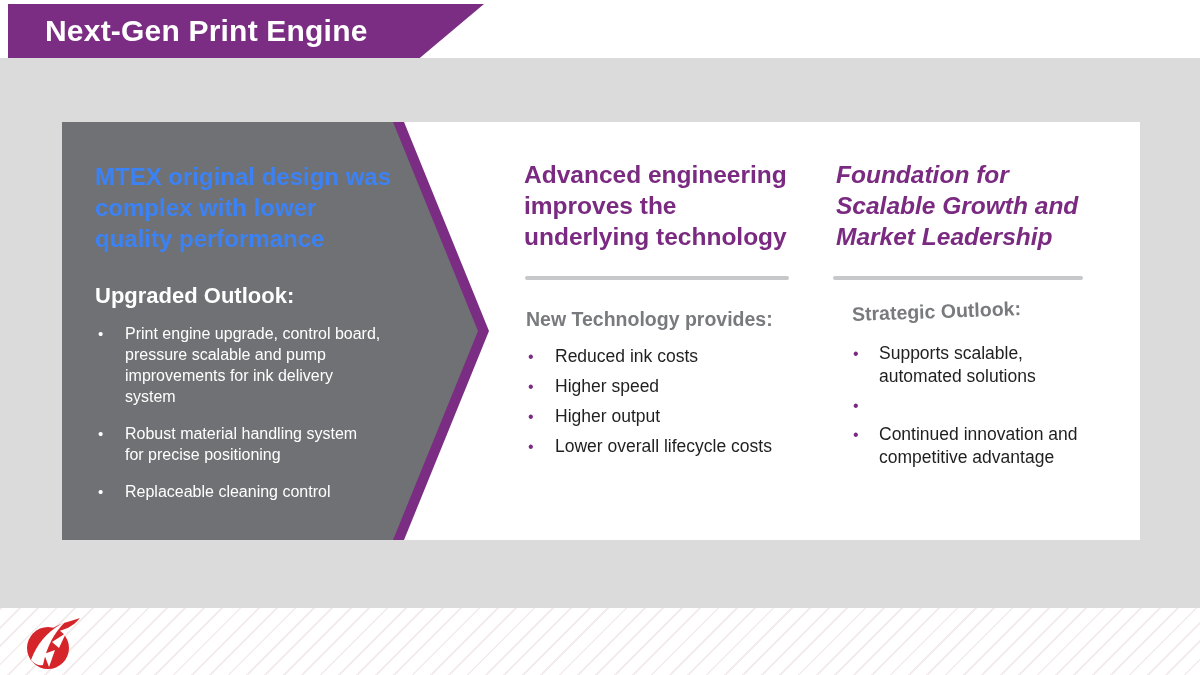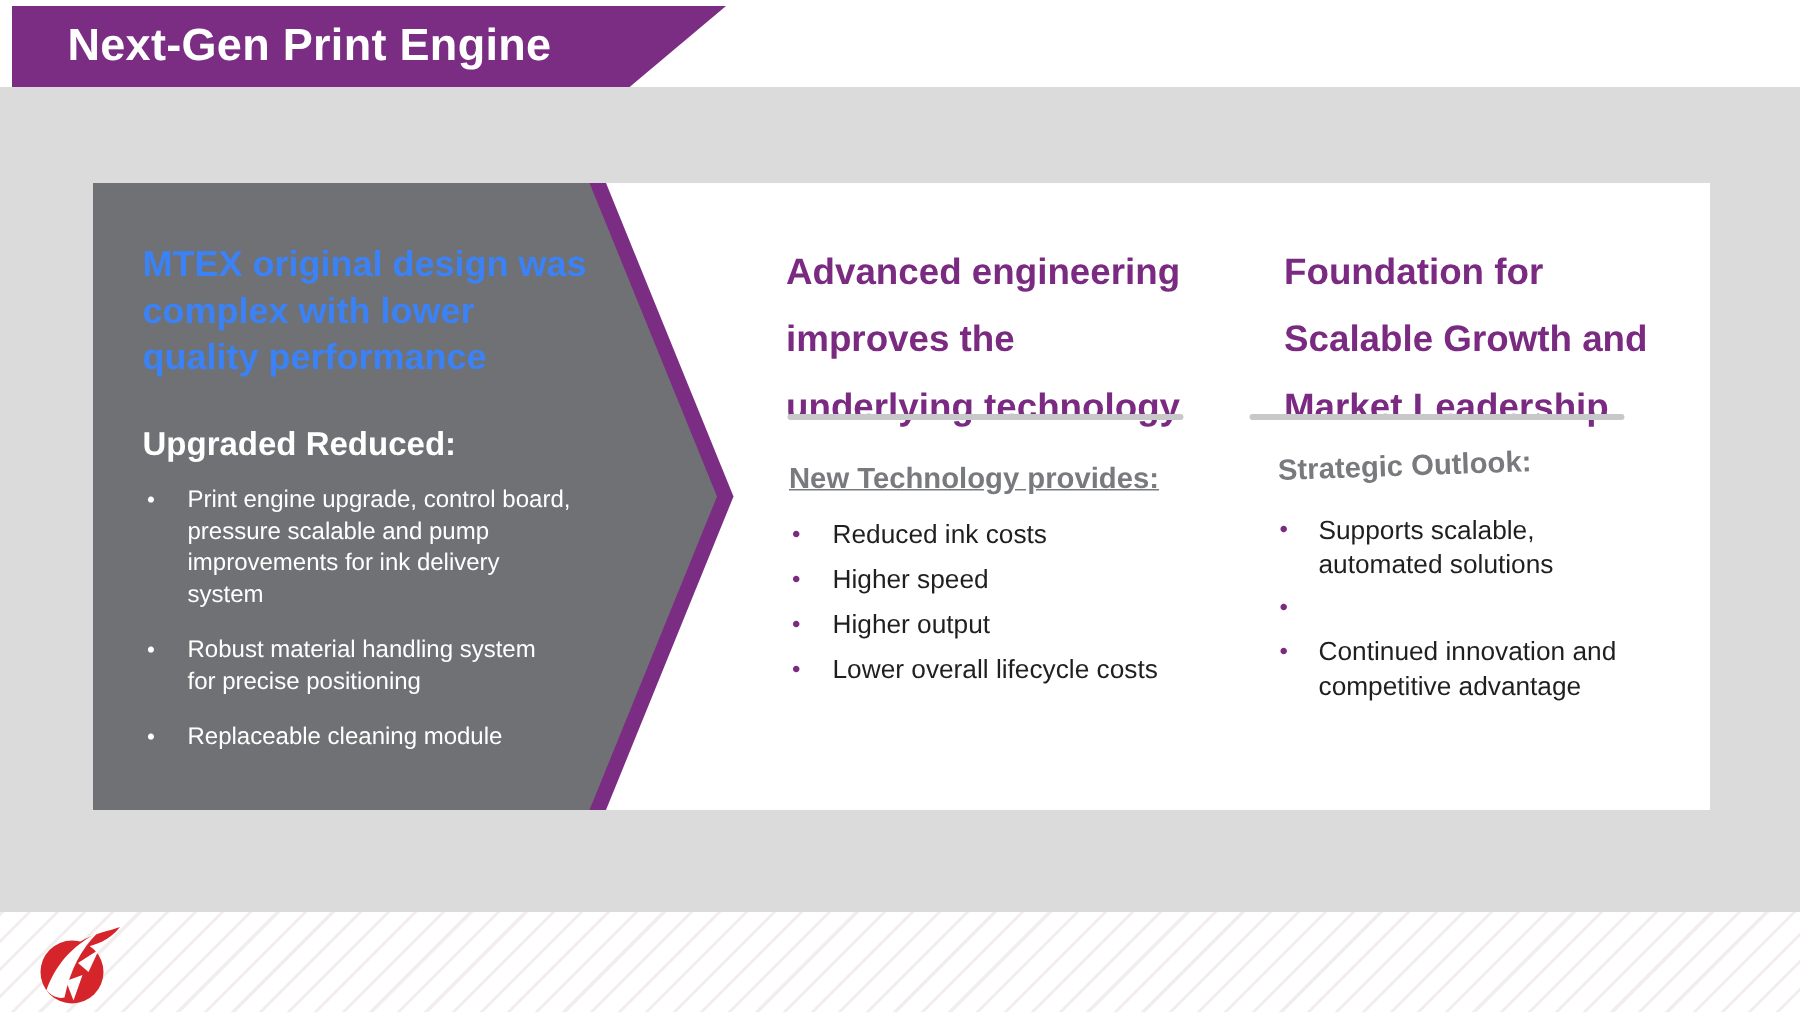--- a/index.html
+++ b/index.html
@@ -27,29 +27,29 @@
   .left-heading{
     position:absolute;left:95px;top:161px;width:330px;
     color:#3b82f6;font-size:24px;font-weight:700;line-height:31px;
   }
   .left-subheading{
     position:absolute;left:95px;top:283px;width:320px;
     color:#ffffff;font-size:22px;font-weight:700;
   }
   .col-heading{
     position:absolute;top:159px;color:#7a2a81;
-    font-size:24.5px;font-weight:700;line-height:45px;
+    font-size:24.5px;font-weight:700;line-height:31px;
   }
   .mid-heading{left:524px;width:295px;}
-  .right-heading{left:856px;width:280px;}
+  .right-heading{left:836px;width:280px;font-style:italic;}
   .divider{position:absolute;top:276px;height:4px;background:#c7c8ca;border-radius:2px;}
   .mid-divider{left:525px;width:264px;}
   .right-divider{left:833px;width:250px;}
   .col-label{position:absolute;color:#797a7d;font-size:19.5px;font-weight:700;white-space:nowrap;}
-  .mid-label{left:526px;top:308px;text-decoration:underline;}
+  .mid-label{left:526px;top:308px;}
   .right-label{left:852px;top:303px;transform:rotate(-2deg);transform-origin:left center;}
   
   ul.blist{list-style:none;margin:0;padding:0;position:absolute;}
   ul.blist li{display:flex;align-items:flex-start;}
   ul.blist .dot{flex:0 0 auto;}
   .left-list{left:98px;top:323px;width:312px;}
   .left-list li{color:#ffffff;font-size:16px;line-height:21px;margin-bottom:16px;}
   .left-list .dot{width:27px;color:#ffffff;font-size:15px;}
   .mid-list{left:528px;top:345px;width:300px;}
   .mid-list li{color:#1f1f1f;font-size:17.5px;line-height:23px;margin-bottom:7px;}
@@ -84,37 +84,37 @@
   <div class="panel"></div>
 
   <svg class="arrow-svg" viewBox="0 0 430 418">
     <polygon points="11,0 342,0 427,209 342,418 11,418" fill="#7b2c83"></polygon>
     <polygon points="0,0 331,0 416,209 331,418 0,418" fill="#707174"></polygon>
   </svg>
 
   <div class="left-heading pre">MTEX original design was
 complex with lower
 quality performance</div>
-  <div class="left-subheading">Upgraded Reduced:</div>
+  <div class="left-subheading">Upgraded Outlook:</div>
   <ul class="blist left-list">
     <li>
       <span class="dot">•</span>
       <span class="txt pre">Print engine upgrade, control board,
 pressure scalable and pump
 improvements for ink delivery
 system</span>
     </li>
     <li>
       <span class="dot">•</span>
       <span class="txt pre">Robust material handling system
 for precise positioning</span>
     </li>
     <li>
       <span class="dot">•</span>
-      <span class="txt pre">Replaceable cleaning module</span>
+      <span class="txt pre">Replaceable cleaning control</span>
     </li>
   </ul>
 
   <div class="col-heading mid-heading pre">Advanced engineering
 improves the
 underlying technology</div>
   <div class="divider mid-divider"></div>
   <div class="col-label mid-label">New Technology provides:</div>
   <ul class="blist mid-list">
     <li>

